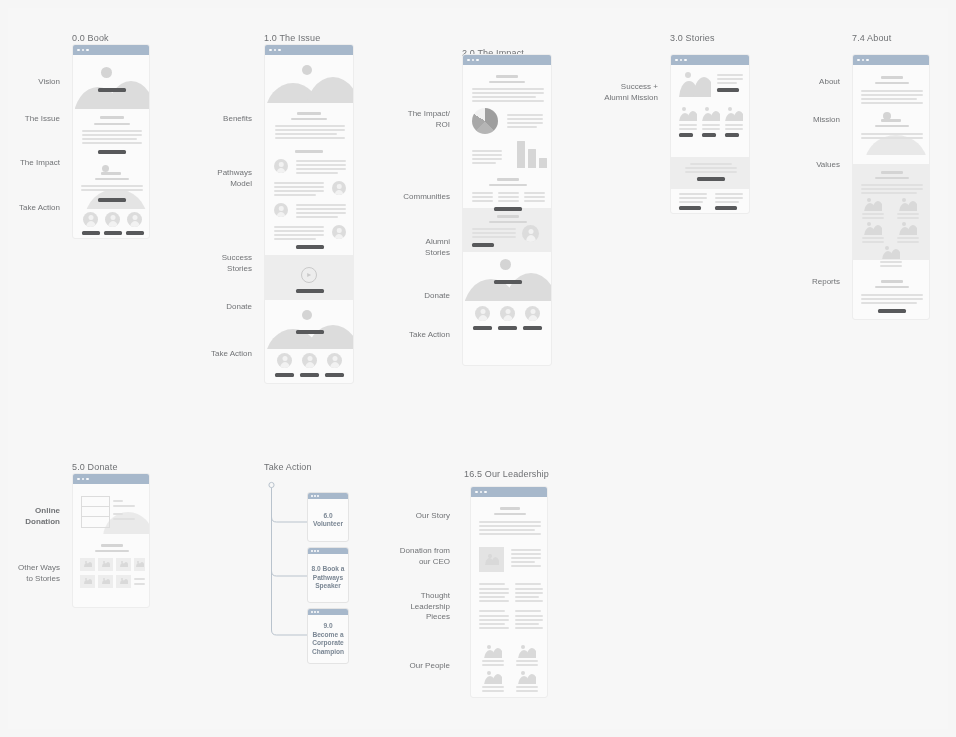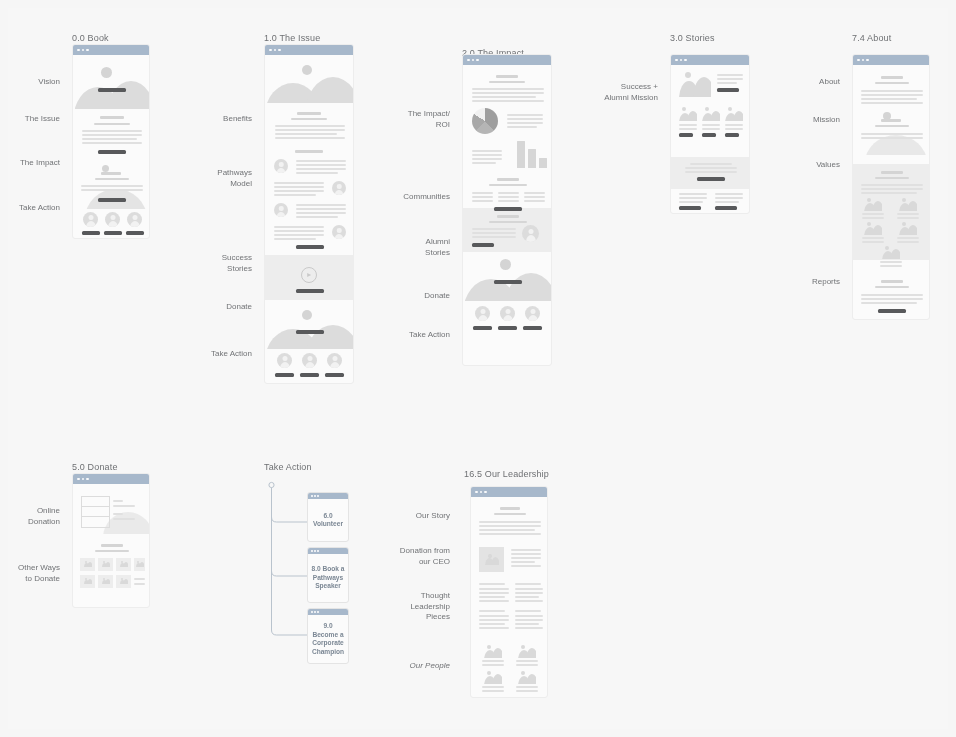--- a/index.html
+++ b/index.html
@@ -538,24 +538,24 @@
         <div class="el line" style="left:8px;top:233px;width:62px;"></div>
         <div class="el line" style="left:8px;top:237px;width:56px;"></div>
         <div class="el btn" style="left:25px;top:244px;width:28px;"></div>
       </div>
     </div>
   </div>
 
   <div class="group" style="left:0;top:0;">
     <div class="group-title" style="left:64px;top:454px;">5.0 Donate</div>
 
-    <div class="seclabel" style="left:0;top:498px;width:52px;">Online
+    <div class="seclabel" style="left:0;top:498px;width:52px;font-weight:bold;">Online
 Donation</div>
     <div class="seclabel" style="left:0;top:555px;width:52px;">Other Ways
-to Donate</div>
+to Stories</div>
 
     <div class="wf" style="left:64px;top:465px;width:78px;height:135px;">
       <div class="wf-bar">
         <span class="dot"></span>
         <span class="dot"></span>
         <span class="dot"></span>
       </div>
       <div class="wf-body" style="height:125px;">
 
         <div class="hillbox" style="left:2px;top:8px;width:74px;height:42px;">
@@ -671,21 +671,21 @@
 
   <div class="group" style="left:0;top:0;">
     <div class="group-title" style="left:456px;top:461px;">16.5 Our Leadership</div>
 
     <div class="seclabel" style="left:386px;top:503px;width:56px;">Our Story</div>
     <div class="seclabel" style="left:378px;top:538px;width:64px;">Donation from
 our CEO</div>
     <div class="seclabel" style="left:386px;top:583px;width:56px;">Thought
 Leadership
 Pieces</div>
-    <div class="seclabel" style="left:386px;top:653px;width:56px;font-style:italic;">Our People</div>
+    <div class="seclabel" style="left:386px;top:653px;width:56px;">Our People</div>
 
     <div class="wf" style="left:462px;top:478px;width:78px;height:212px;">
       <div class="wf-bar">
         <span class="dot"></span>
         <span class="dot"></span>
         <span class="dot"></span>
       </div>
       <div class="wf-body" style="height:202px;">
 
         <div class="el line thick" style="left:29px;top:10px;width:20px;"></div>

